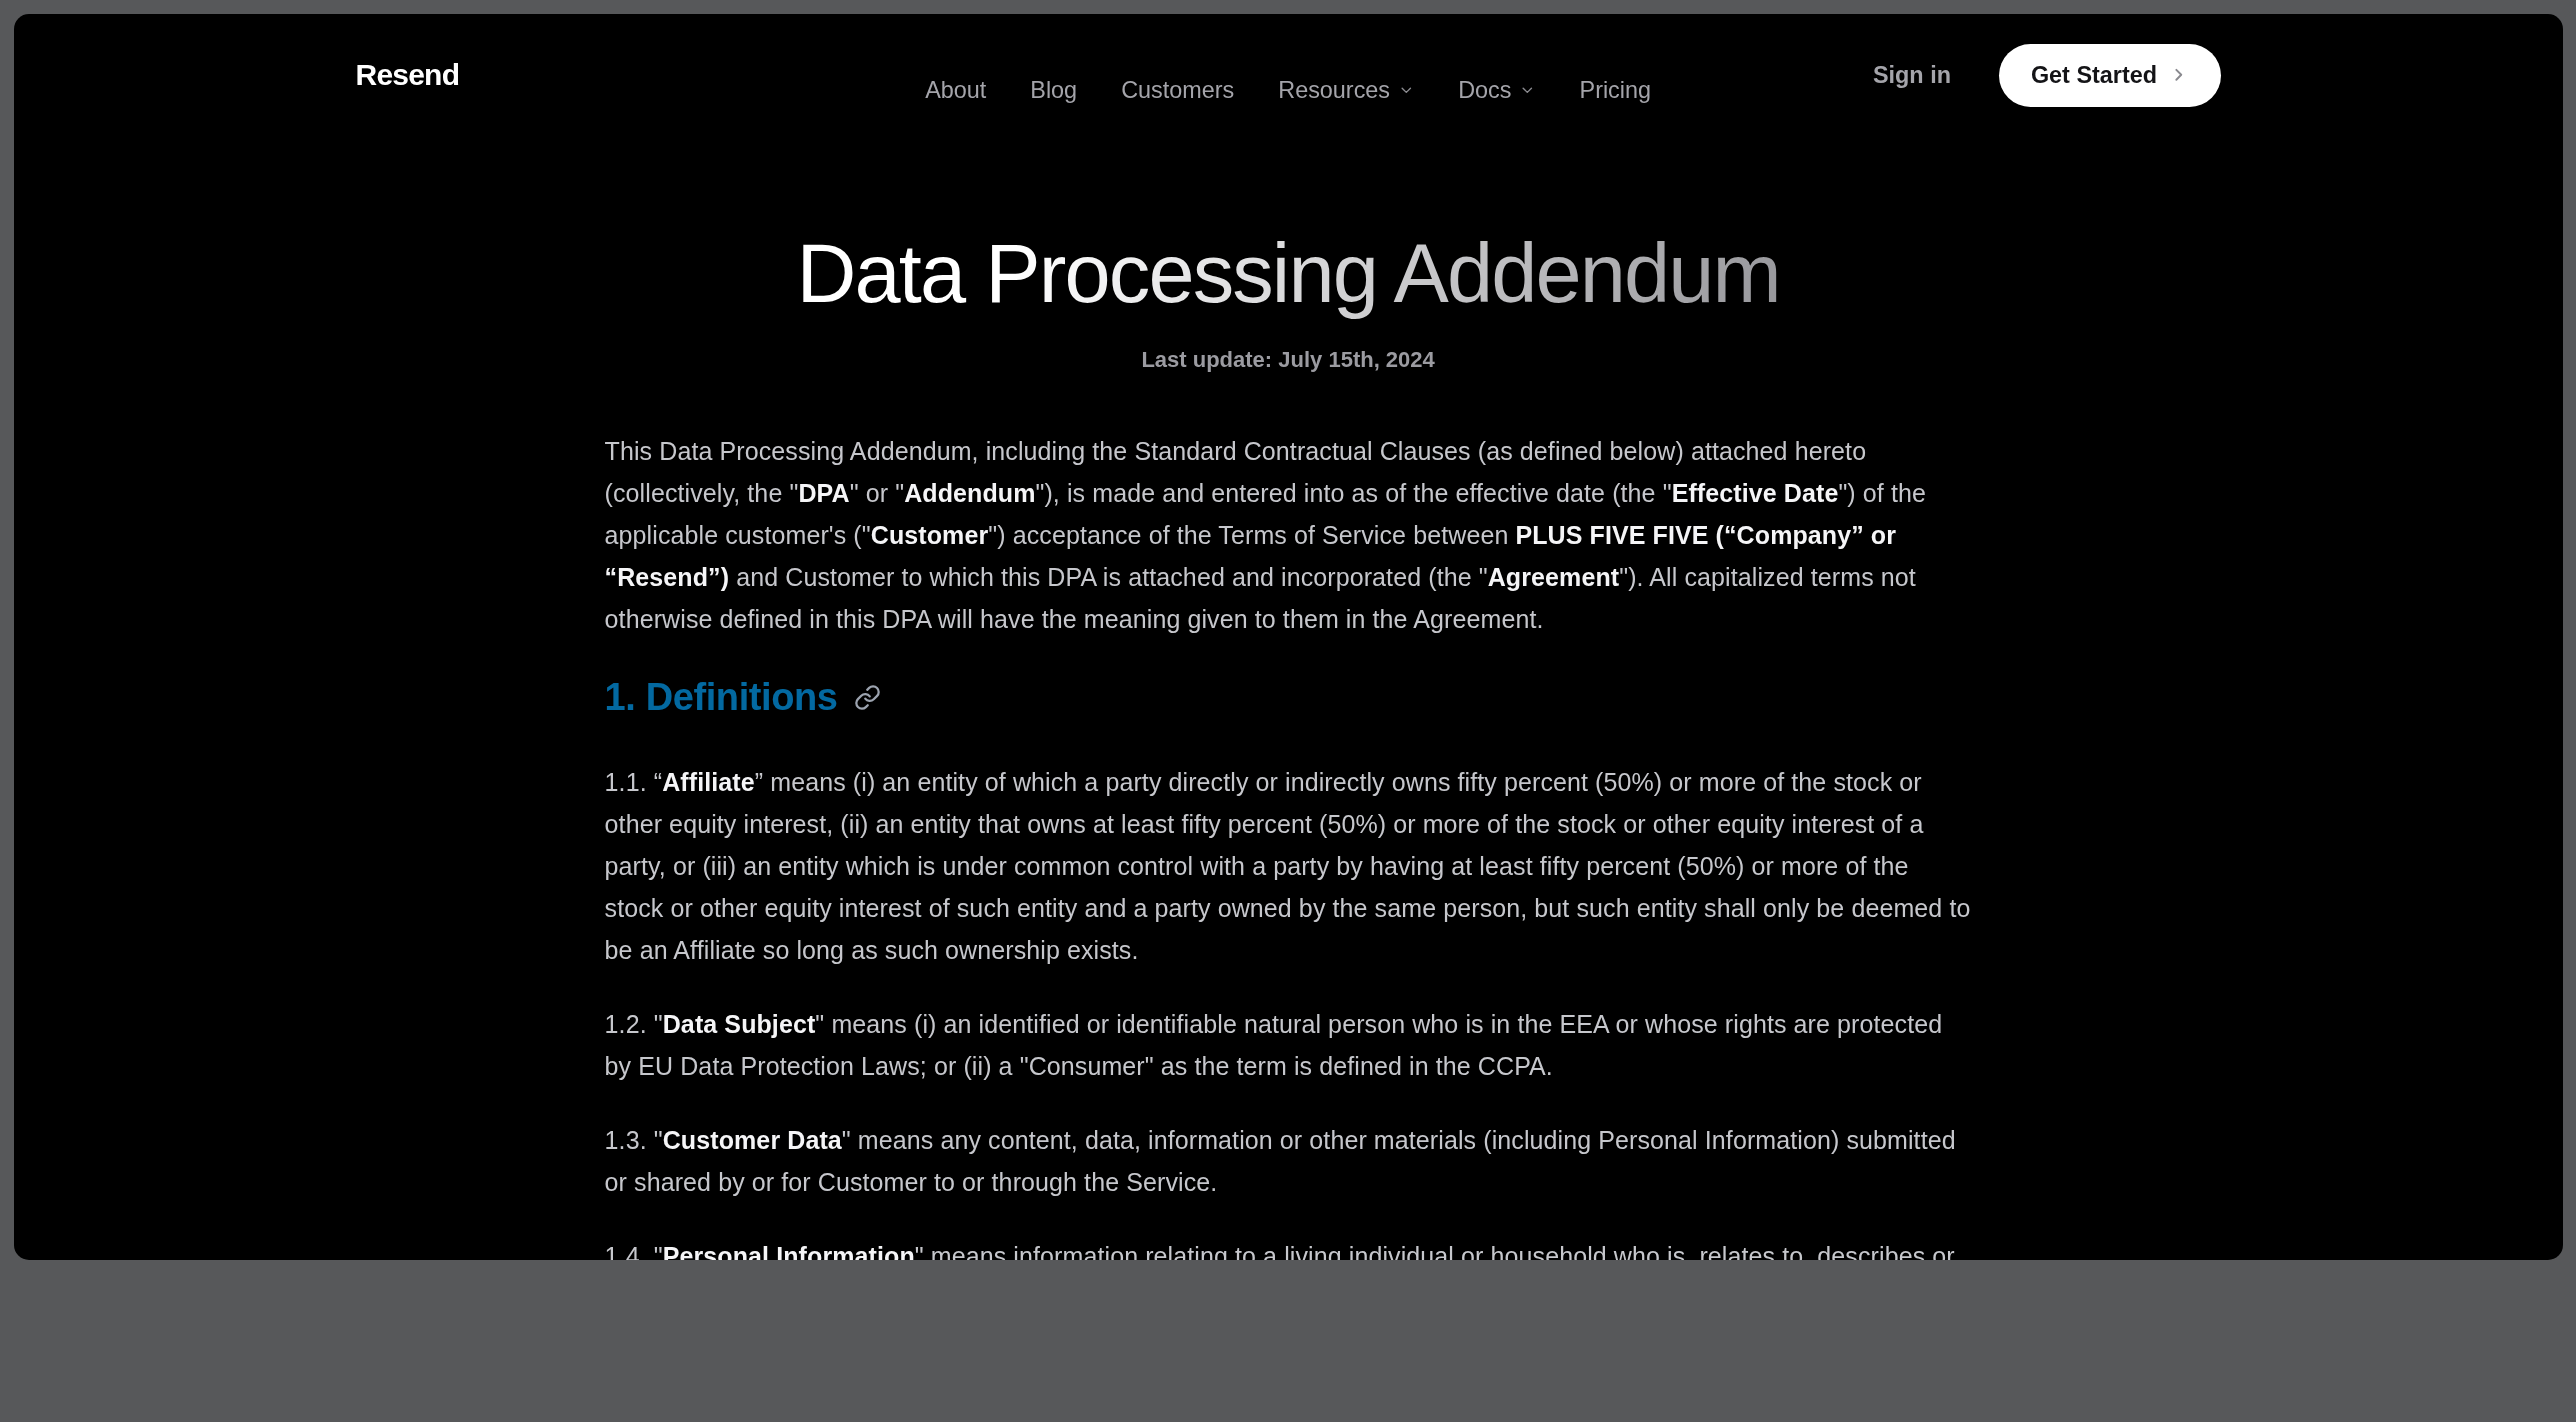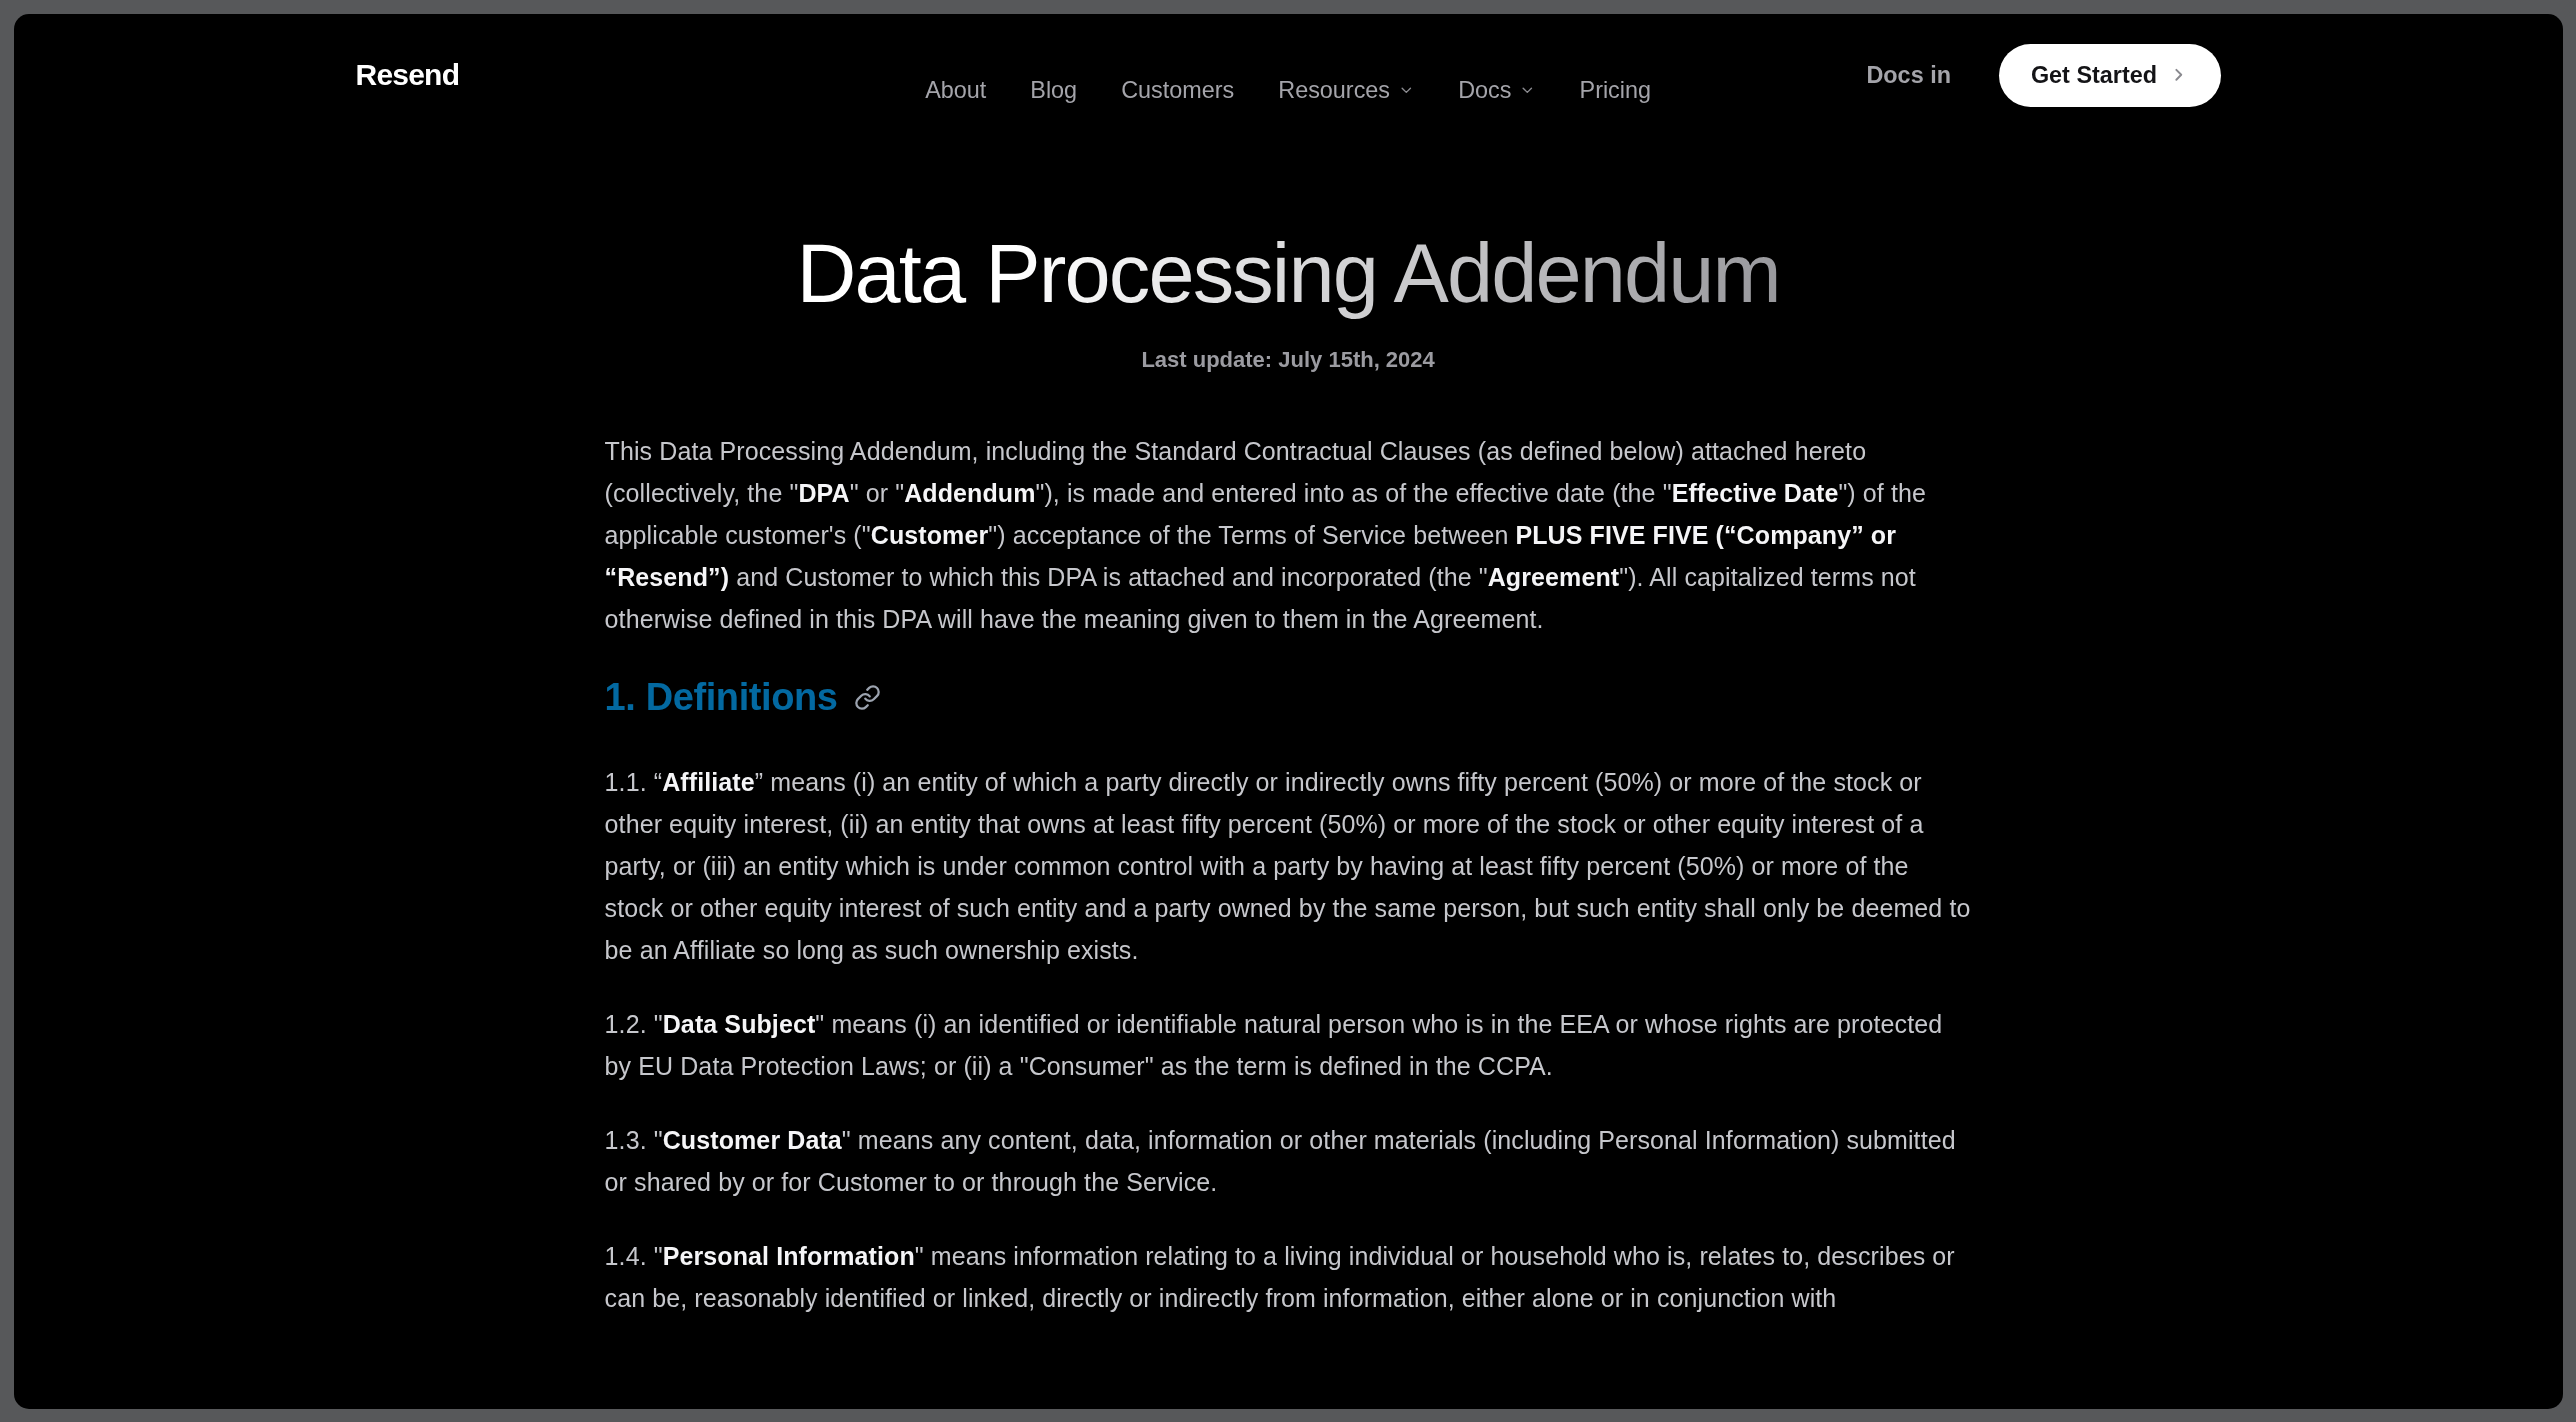--- a/index.html
+++ b/index.html
@@ -5,21 +5,21 @@
   * { box-sizing: border-box; }
   html, body { margin: 0; padding: 0; }
   body {
     width: 2576px; height: 1422px;
     background: #57585a;
     font-family: "Liberation Sans", sans-serif;
     position: relative;
   }
   .page {
     position: absolute; left: 13.6px; top: 13.6px;
-    width: 2549px; height: 1395px;
+    width: 2549px; height: 1246px;
     background: #000000;
     border-radius: 15px;
     overflow: hidden;
   }
   
   .nav {
     width: 1865px; margin: 0 auto; padding-top: 30px;
     display: flex; align-items: center;
   }
   .nav-left { flex: 1; display: flex; align-items: center; }
@@ -112,21 +112,21 @@
               <polyline points="6 9 12 15 18 9"></polyline>
             </svg>
         </span>
       </div>
       <div class="nav-link">
         <span>Pricing</span>
       </div>
     </div>
 
     <div class="nav-right">
-      <div class="signin">Docs in</div>
+      <div class="signin">Sign in</div>
       <button class="get-started">
         <span>Get Started</span>
         <span>
           <svg width="19.6" height="19.6" viewBox="0 0 24 24" fill="none" stroke="#8a8a8f" stroke-width="2.4" stroke-linecap="round" stroke-linejoin="round">
               <polyline points="9 18 15 12 9 6"></polyline>
             </svg>
         </span>
       </button>
     </div>
   </div>

